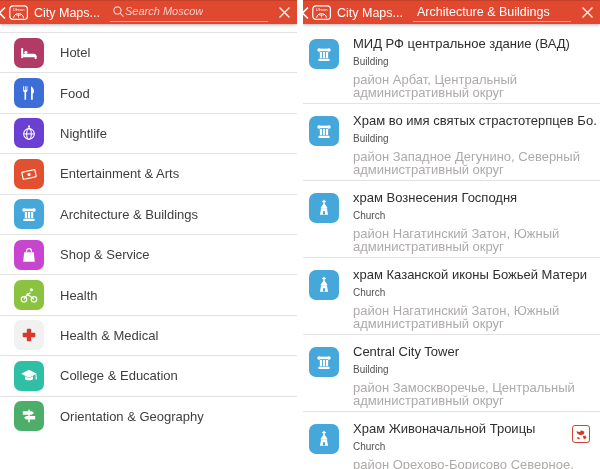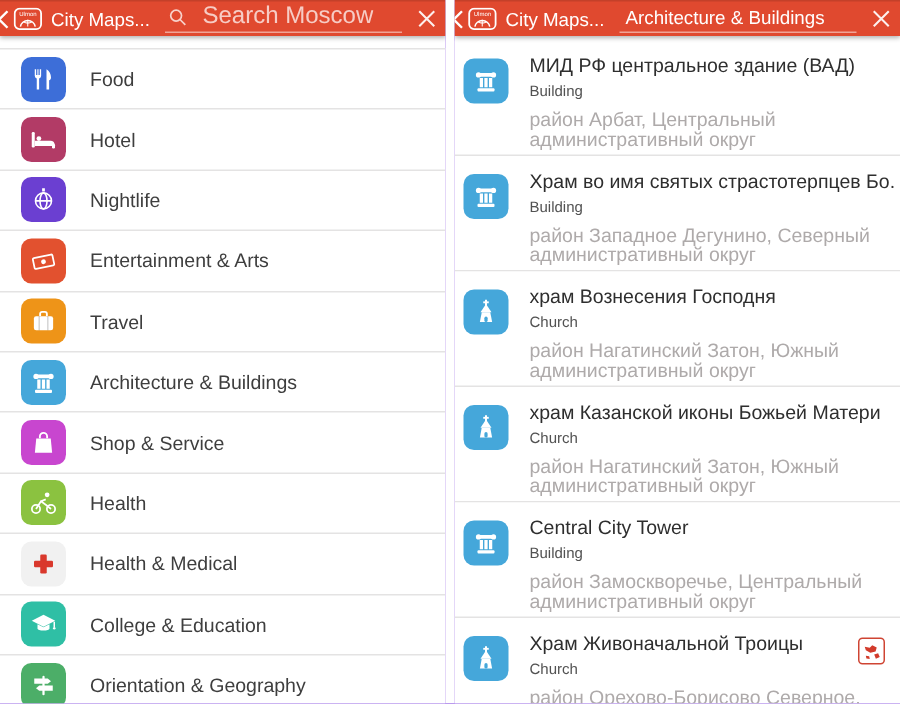--- a/index.html
+++ b/index.html
@@ -1,33 +1,33 @@
 <!DOCTYPE html>
 <html><head>
 <meta charset="utf-8">
 <style>
   * { margin:0; padding:0; box-sizing:border-box; }
   html,body { width:600px; height:469px; overflow:hidden; background:#fff;
               font-family:"Liberation Sans", sans-serif; }
-  .app { display:flex; width:600px; height:469px; background:#6d28d9; }
+  .app { display:flex; width:600px; height:469px; background:#4d7c0f; }
   .panel { width:297px; height:469px; overflow:hidden; position:relative; background:#fff; }
   .gutter { width:6px; height:469px; background:#fff; }
 
   
   .hdr { height:24px; display:flex; align-items:center; padding:0 5px 0 0;
          border-top:1px solid rgba(0,0,0,0.12);
          box-shadow:0 1px 3px rgba(0,0,0,0.30); position:relative; z-index:5; }
   .back { width:9px; height:16px; display:flex; align-items:center; flex:none; margin-left:-2px; }
   .logo { flex:none; margin:0 0 0 2px; display:flex; }
   .hdr-title { color:#fff; font-size:12.5px; margin-left:5px; flex:none; white-space:nowrap; }
   .searchfield { flex:1; margin:0 8px 0 10px; display:flex; align-items:center;
                  border-bottom:1px solid rgba(255,255,255,0.5);
                  height:19px; padding:0 2px 2px 2px; min-width:0; }
-  .searchfield .ph { color:rgba(255,255,255,0.72); font-size:16px; margin-left:10px;
-                     white-space:nowrap; overflow:hidden; }
+  .searchfield .ph { color:rgba(255,255,255,0.72); font-size:11px; margin-left:0;
+                     white-space:nowrap; overflow:hidden;font-style:italic; }
   .pagetitle { flex:1; margin:0 8px 0 10px; border-bottom:1px solid rgba(255,255,255,0.5);
                height:19px; padding:2px 2px 0 4px; color:#fff; font-size:12.5px;
                white-space:nowrap; overflow:hidden; }
   .closebtn { flex:none; width:16px; height:16px; display:flex; align-items:center; justify-content:center; }
 
   
   .cat-list { margin-top:8px; }
   .cat-item { height:40.4px; display:flex; align-items:center; border-top:1px solid #e4e3e3;
               padding-left:14px; background:#fff; }
   .cat-ic { width:30px; height:30px; border-radius:7px; flex:none;
@@ -86,39 +86,39 @@
       <span class="closebtn">
         <svg width="13" height="13" viewBox="0 0 13 13">
             <path d="M1.5 1.5l10 10M11.5 1.5l-10 10" stroke="rgba(255,255,255,0.92)" stroke-width="1.4"></path>
           </svg>
       </span>
     </div>
 
     <div class="cat-list">
 
       <div class="cat-item">
-        <span class="cat-ic" style="background-color: rgb(61, 110, 216);">
-          <svg width="20" height="20" viewBox="0 0 24 24">
-            <path d="M7.1 3.8v4.6h-1V3.8H5v5.2a2.3 2.3 0 0 0 1.6 2.2V20h1.9v-8.8A2.3 2.3 0 0 0 10.1 9V3.8h-1.1v4.6h-1V3.8z"></path>
-            <path d="M14.4 3.8c2.3 1.2 3.6 3.9 3.6 6.5 0 1.2-.5 2-1.5 2.3V20h-2.1z"></path>
-          </svg>
-        </span>
-        <span class="cat-label">Food</span>
-      </div>
-
-      <div class="cat-item">
         <span class="cat-ic" style="background-color: rgb(178, 59, 102);">
           <svg width="20" height="20" viewBox="0 0 24 24">
             <rect x="2.6" y="6" width="2.4" height="12.4" rx="1"></rect>
             <circle cx="8.3" cy="11.2" r="1.9"></circle>
             <path d="M5 12.9h12.6a3.4 3.4 0 0 1 3.4 3.4v.9H5z"></path>
             <rect x="18.8" y="15.6" width="2.4" height="3.6" rx="1"></rect>
           </svg>
         </span>
         <span class="cat-label">Hotel</span>
+      </div>
+
+      <div class="cat-item">
+        <span class="cat-ic" style="background-color: rgb(61, 110, 216);">
+          <svg width="20" height="20" viewBox="0 0 24 24">
+            <path d="M7.1 3.8v4.6h-1V3.8H5v5.2a2.3 2.3 0 0 0 1.6 2.2V20h1.9v-8.8A2.3 2.3 0 0 0 10.1 9V3.8h-1.1v4.6h-1V3.8z"></path>
+            <path d="M14.4 3.8c2.3 1.2 3.6 3.9 3.6 6.5 0 1.2-.5 2-1.5 2.3V20h-2.1z"></path>
+          </svg>
+        </span>
+        <span class="cat-label">Food</span>
       </div>
 
       <div class="cat-item">
         <span class="cat-ic" style="background-color: rgb(107, 63, 209);">
           <svg width="20" height="20" viewBox="0 0 24 24">
             <rect x="10.9" y="3" width="2.2" height="2.6"></rect>
             <g fill="none" stroke="#fff" stroke-width="1.3">
               <circle cx="12" cy="13.1" r="6.4"></circle>
               <ellipse cx="12" cy="13.1" rx="2.8" ry="6.4"></ellipse>
               <line x1="5.6" y1="13.1" x2="18.4" y2="13.1"></line>
@@ -133,31 +133,20 @@
           <svg width="20" height="20" viewBox="0 0 24 24">
             <g transform="rotate(-12 12 12.5)">
               <rect x="4" y="8.2" width="16" height="8.8" rx="1" fill="none" stroke="#fff" stroke-width="1.4"></rect>
               <circle cx="12" cy="12.6" r="1.9"></circle>
             </g>
           </svg>
         </span>
         <span class="cat-label">Entertainment &amp; Arts</span>
       </div>
 
-      <div class="cat-item">
-        <span class="cat-ic" style="background-color: rgb(238, 148, 24);">
-          <svg width="20" height="20" viewBox="0 0 24 24">
-            <rect x="4.3" y="8.2" width="15.4" height="11.2" rx="1.8"></rect>
-            <path d="M9.3 8V6.3a1.6 1.6 0 0 1 1.6-1.6h2.2a1.6 1.6 0 0 1 1.6 1.6V8" fill="none" stroke="#fff" stroke-width="1.5"></path>
-            <rect x="8" y="8.2" width="1.1" height="11.2" fill="rgba(0,0,0,0.18)"></rect>
-            <rect x="14.9" y="8.2" width="1.1" height="11.2" fill="rgba(0,0,0,0.18)"></rect>
-          </svg>
-        </span>
-        <span class="cat-label">Travel</span>
-      </div>
 
       <div class="cat-item">
         <span class="cat-ic" style="background-color: rgb(69, 167, 218);">
           <svg width="20" height="20" viewBox="0 0 24 24">
             <circle cx="6" cy="7.1" r="2.1"></circle>
               <circle cx="18" cy="7.1" r="2.1"></circle>
             <rect x="5.6" y="5.6" width="12.8" height="3"></rect>
             <rect x="7" y="9.6" width="2.6" height="7.4"></rect>
             <rect x="10.7" y="9.6" width="2.6" height="7.4"></rect>
             <rect x="14.4" y="9.6" width="2.6" height="7.4"></rect>

